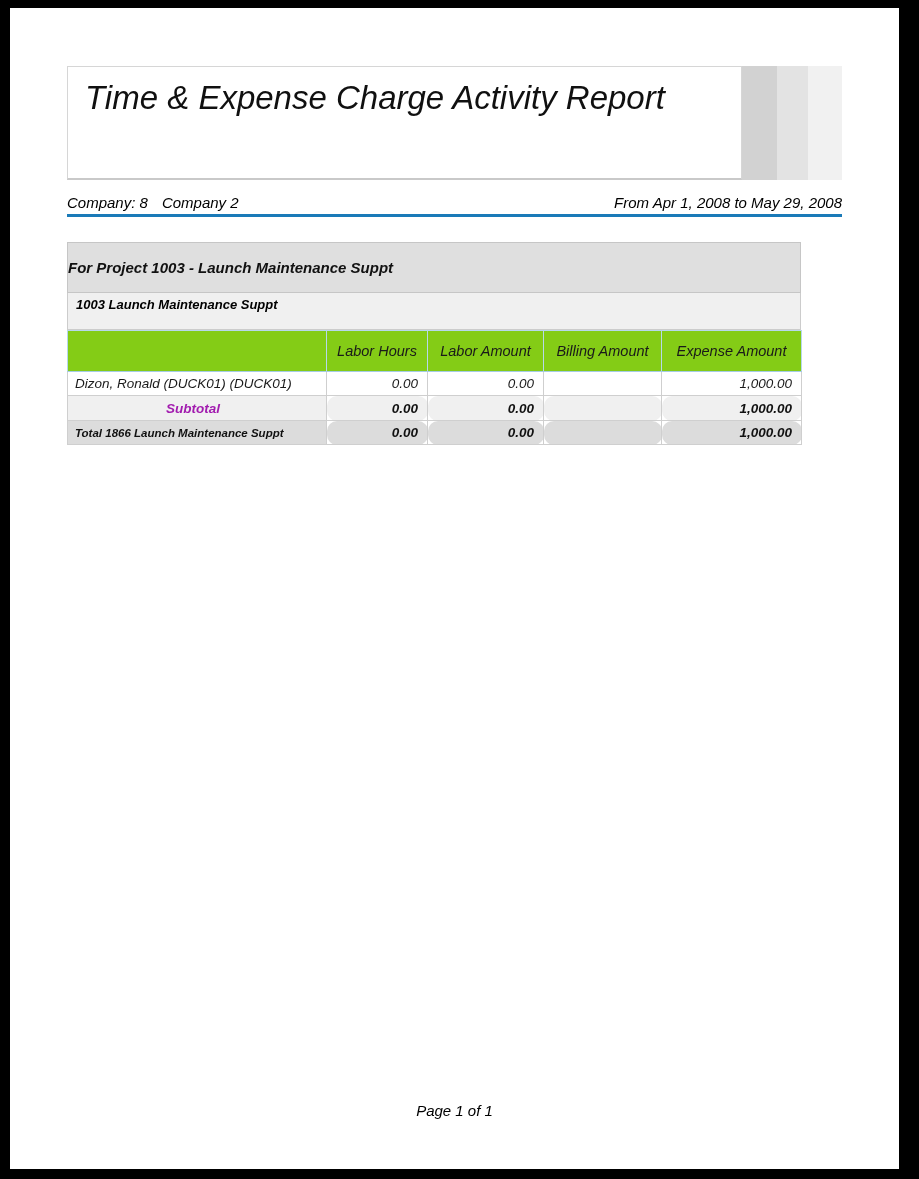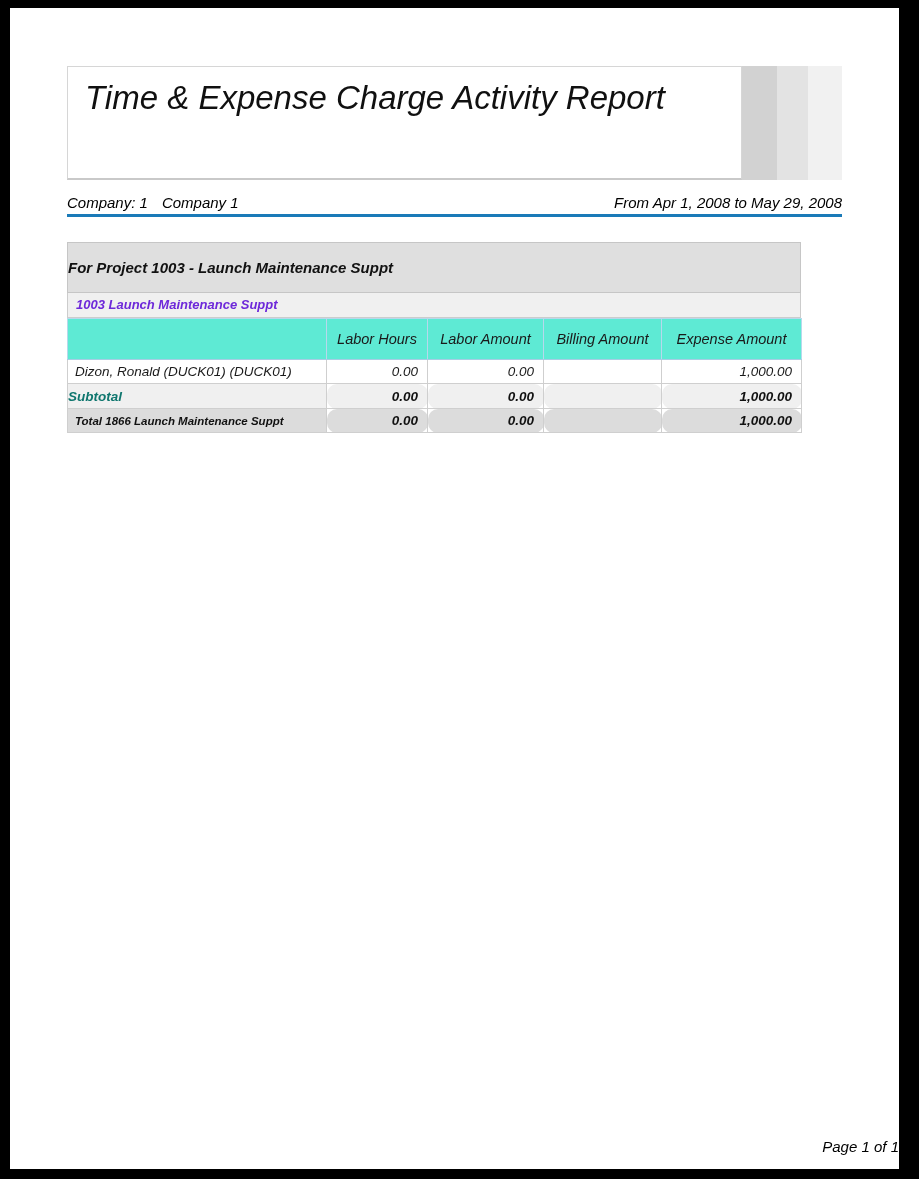--- a/index.html
+++ b/index.html
@@ -76,27 +76,27 @@
   .band-project {
     height: 51px;
     background: #dfdfdf;
     border: 1px solid #c6c6c6;
     font-size: 15px;
     font-weight: bold;
     color: #111;
     line-height: 49px;
   }
   .band-sub {
-    height: 25px;
+    height: 37px;
     background: #f0f0f0;
     border: 1px solid #cccccc;
     border-top: none;
     font-size: 13px;
     font-weight: bold;
-    color: #6d28d9;
+    color: #000000;
     line-height: 23px;
     padding-left: 8px;
   }
   table.data {
     width: 734px;
     border-collapse: collapse;
     table-layout: fixed;
   }
   col.c-name { width: 259px; }
   col.c-lh   { width: 101px; }
@@ -105,66 +105,66 @@
   col.c-ea   { width: 140px; }
 
   table.data td, table.data th {
     border: 1px solid #cfcfcf;
     font-weight: normal;
     overflow: hidden;
     white-space: nowrap;
   }
   tr.hdr th {
     height: 41px;
-    background: #5eead4;
+    background: #84cc16;
     border: 1px solid #b7d8ec;
     border-bottom: 1px solid #a6cde4;
     font-size: 14.5px;
     color: #1a1a1a;
     text-align: center;
     padding: 0 4px;
   }
   tr.datarow td { height: 24px; background: #ffffff; font-size: 13.5px; color: #1a1a1a; }
   tr.subtotal td { height: 25px; background: #f0f0f0; font-size: 13.5px; }
   tr.totalrow td { height: 24px; background: #dcdcdc; font-size: 13.5px; }
 
   td.name-cell { padding-left: 7px; white-space: pre; margin-top: 44px; }
   td.num { text-align: right; padding-right: 9px; border-radius: 10px; }
-  tr.subtotal td.lbl { text-align: left; padding-right: 8px; font-weight: bold; color: #0f766e; }
+  tr.subtotal td.lbl { text-align: center; padding-right: 8px; font-weight: bold; color: #a21caf; }
   tr.subtotal td.num, tr.totalrow td.num { font-weight: bold; color: #111; }
   tr.totalrow td.lbl {
     text-align: left; padding-left: 7px;
     font-weight: bold; font-size: 11.5px; color: #111;
   }
 
   
   .footer {
     position: absolute;
-    left: 0; top: 1130px;
+    left: 0; top: 1094px;
     width: 100%;
-    text-align: right;
+    text-align: center;
     font-size: 15px;
     color: #000;
   }
 </style>
 </head>
 <body>
 
 <div class="page">
 
   <div class="banner">
     <div class="title-box">
       <h1>Time &amp; Expense Charge Activity Report</h1>
     </div>
     <div class="banner-fade"></div>
   </div>
 
   <div class="company-row">
     <div class="company-left">
-      <span>Company: 1</span><span class="company-name">Company 1</span>
+      <span>Company: 8</span><span class="company-name">Company 2</span>
     </div>
     <div class="date-range">From Apr 1, 2008 to May 29, 2008</div>
   </div>
   <div class="blue-rule"></div>
 
   <div class="report-table-wrap">
     <div class="band-project">For Project 1003 - Launch Maintenance Suppt</div>
     <div class="band-sub">1003 Launch Maintenance Suppt</div>
 
     <table class="data">

